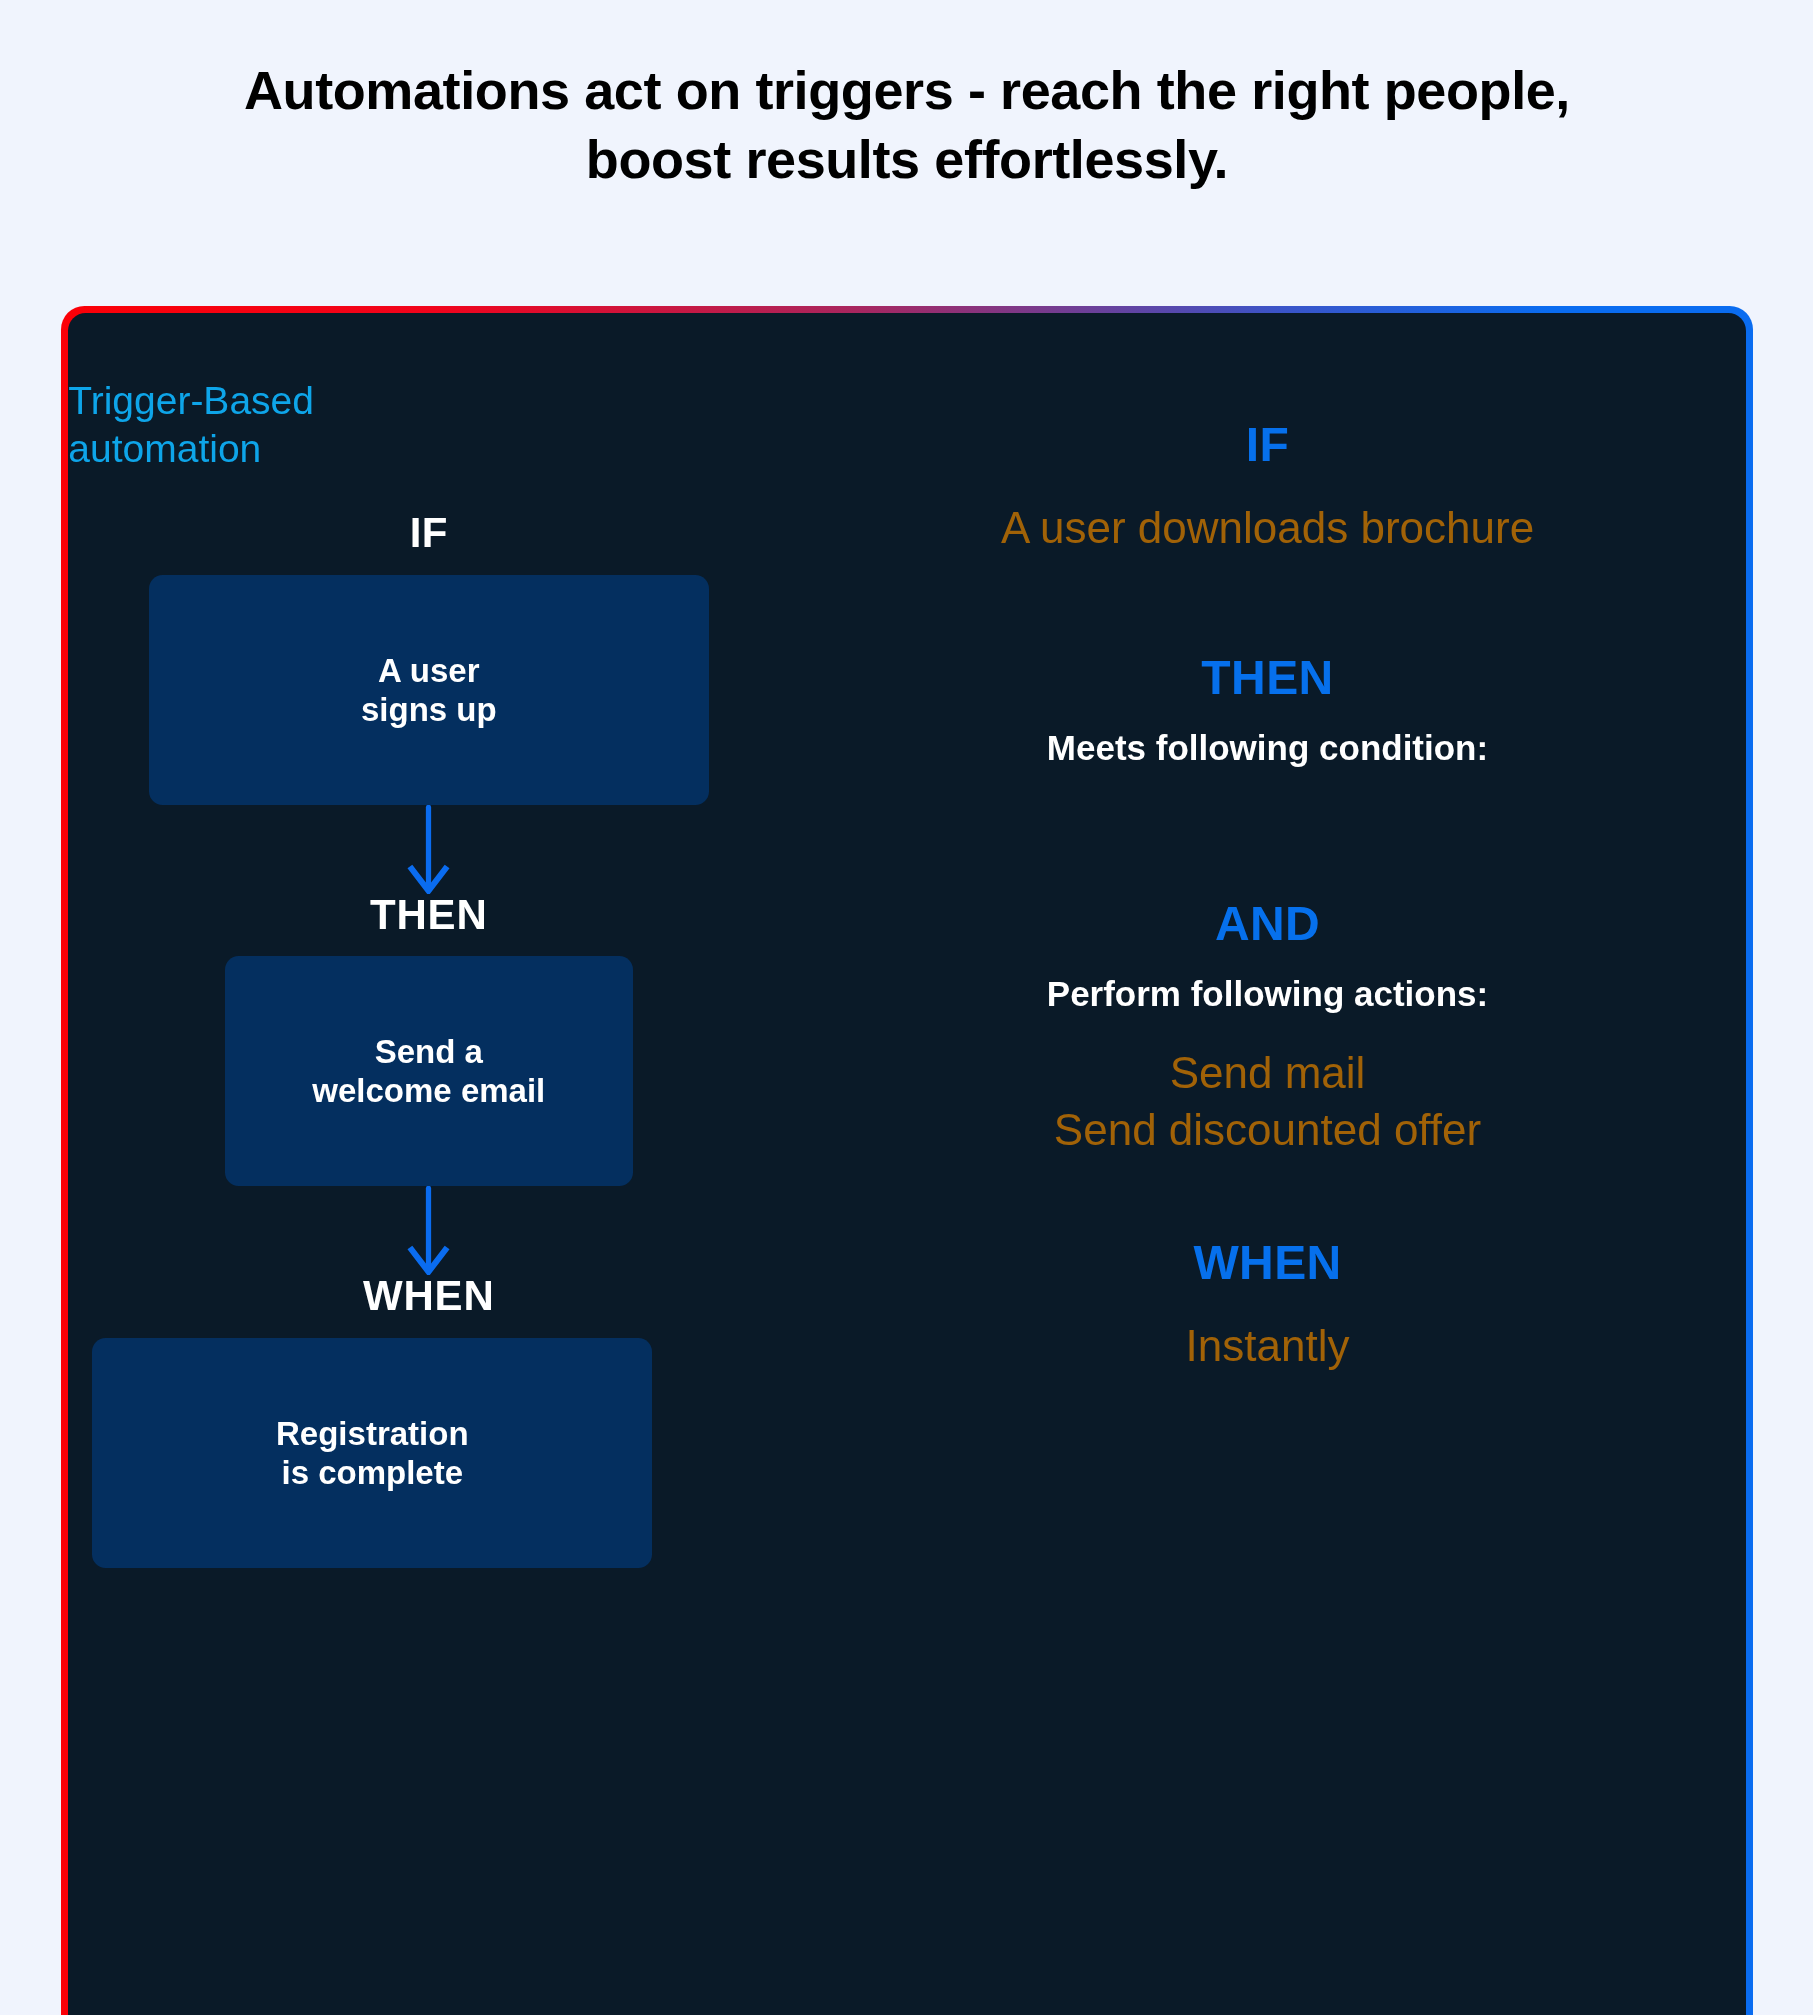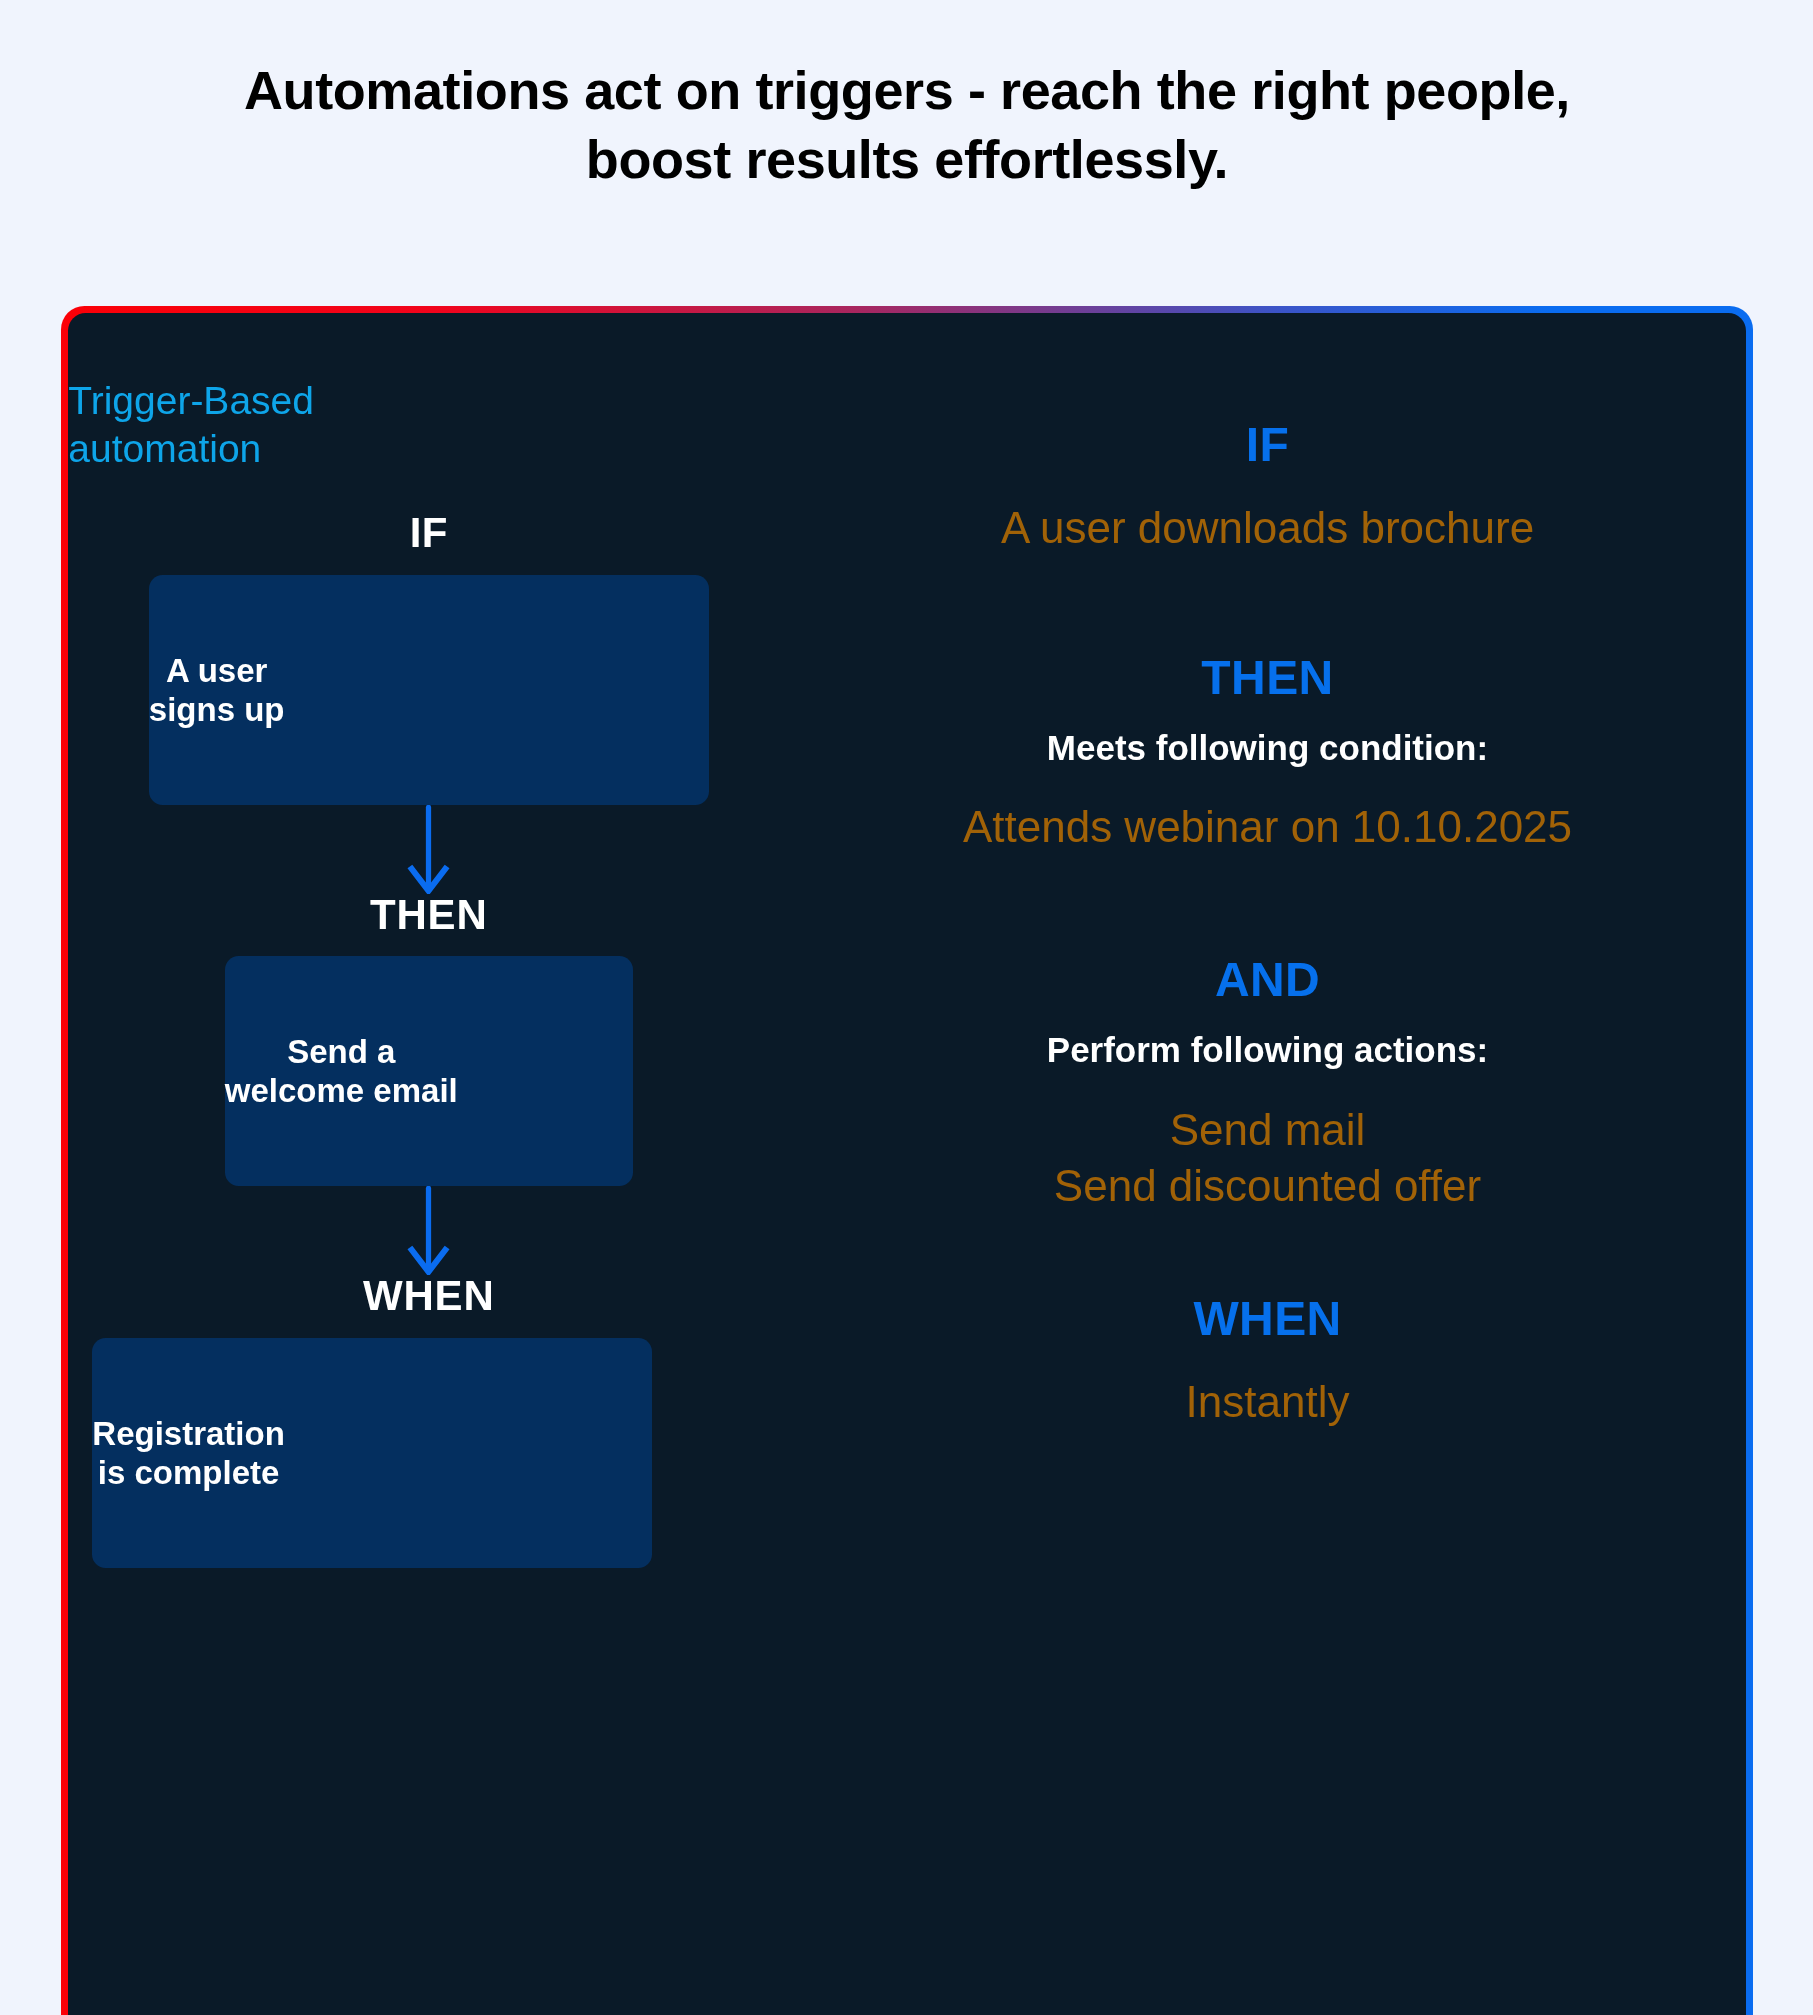--- a/index.html
+++ b/index.html
@@ -95,21 +95,21 @@
   .card {
     background: #042f5f;
     border-radius: 13.7px;
     color: #ffffff;
     font-weight: 700;
     font-size: 33px;
     line-height: 1.2;
     text-align: center;
     display: flex;
     align-items: center;
-    justify-content: flex-start;
+    justify-content: center;
     margin: 0 auto;
     box-sizing: border-box;
   }
   .card .card-text { white-space: pre-line; }
 
   .card-1 { width: 560px; height: 230px; margin-top: 21px; }
   .card-2 { width: 408px; height: 230px; margin-top: 20px; }
   .card-3 { width: 560px; height: 230px; margin-top: 21px; margin-left: 24px; }
 
   
@@ -214,21 +214,20 @@
             <div class="gap-a"></div>
             <div class="r-line">A user downloads brochure</div>
           </div>
 
           <div class="gap-b"></div>
 
           <div class="r-block">
             <div class="r-head">THEN</div>
             <div class="r-sub">Meets following condition:</div>
             <div class="gap-a"></div>
-            <div class="r-line">Attends webinar on 10.10.2025</div>
           </div>
 
           <div class="gap-c"></div>
 
           <div class="r-block">
             <div class="r-head">AND</div>
             <div class="r-sub">Perform following actions:</div>
             <div class="gap-a"></div>
             <div class="r-line">Send mail</div>
             <div class="r-line">Send discounted offer</div>

